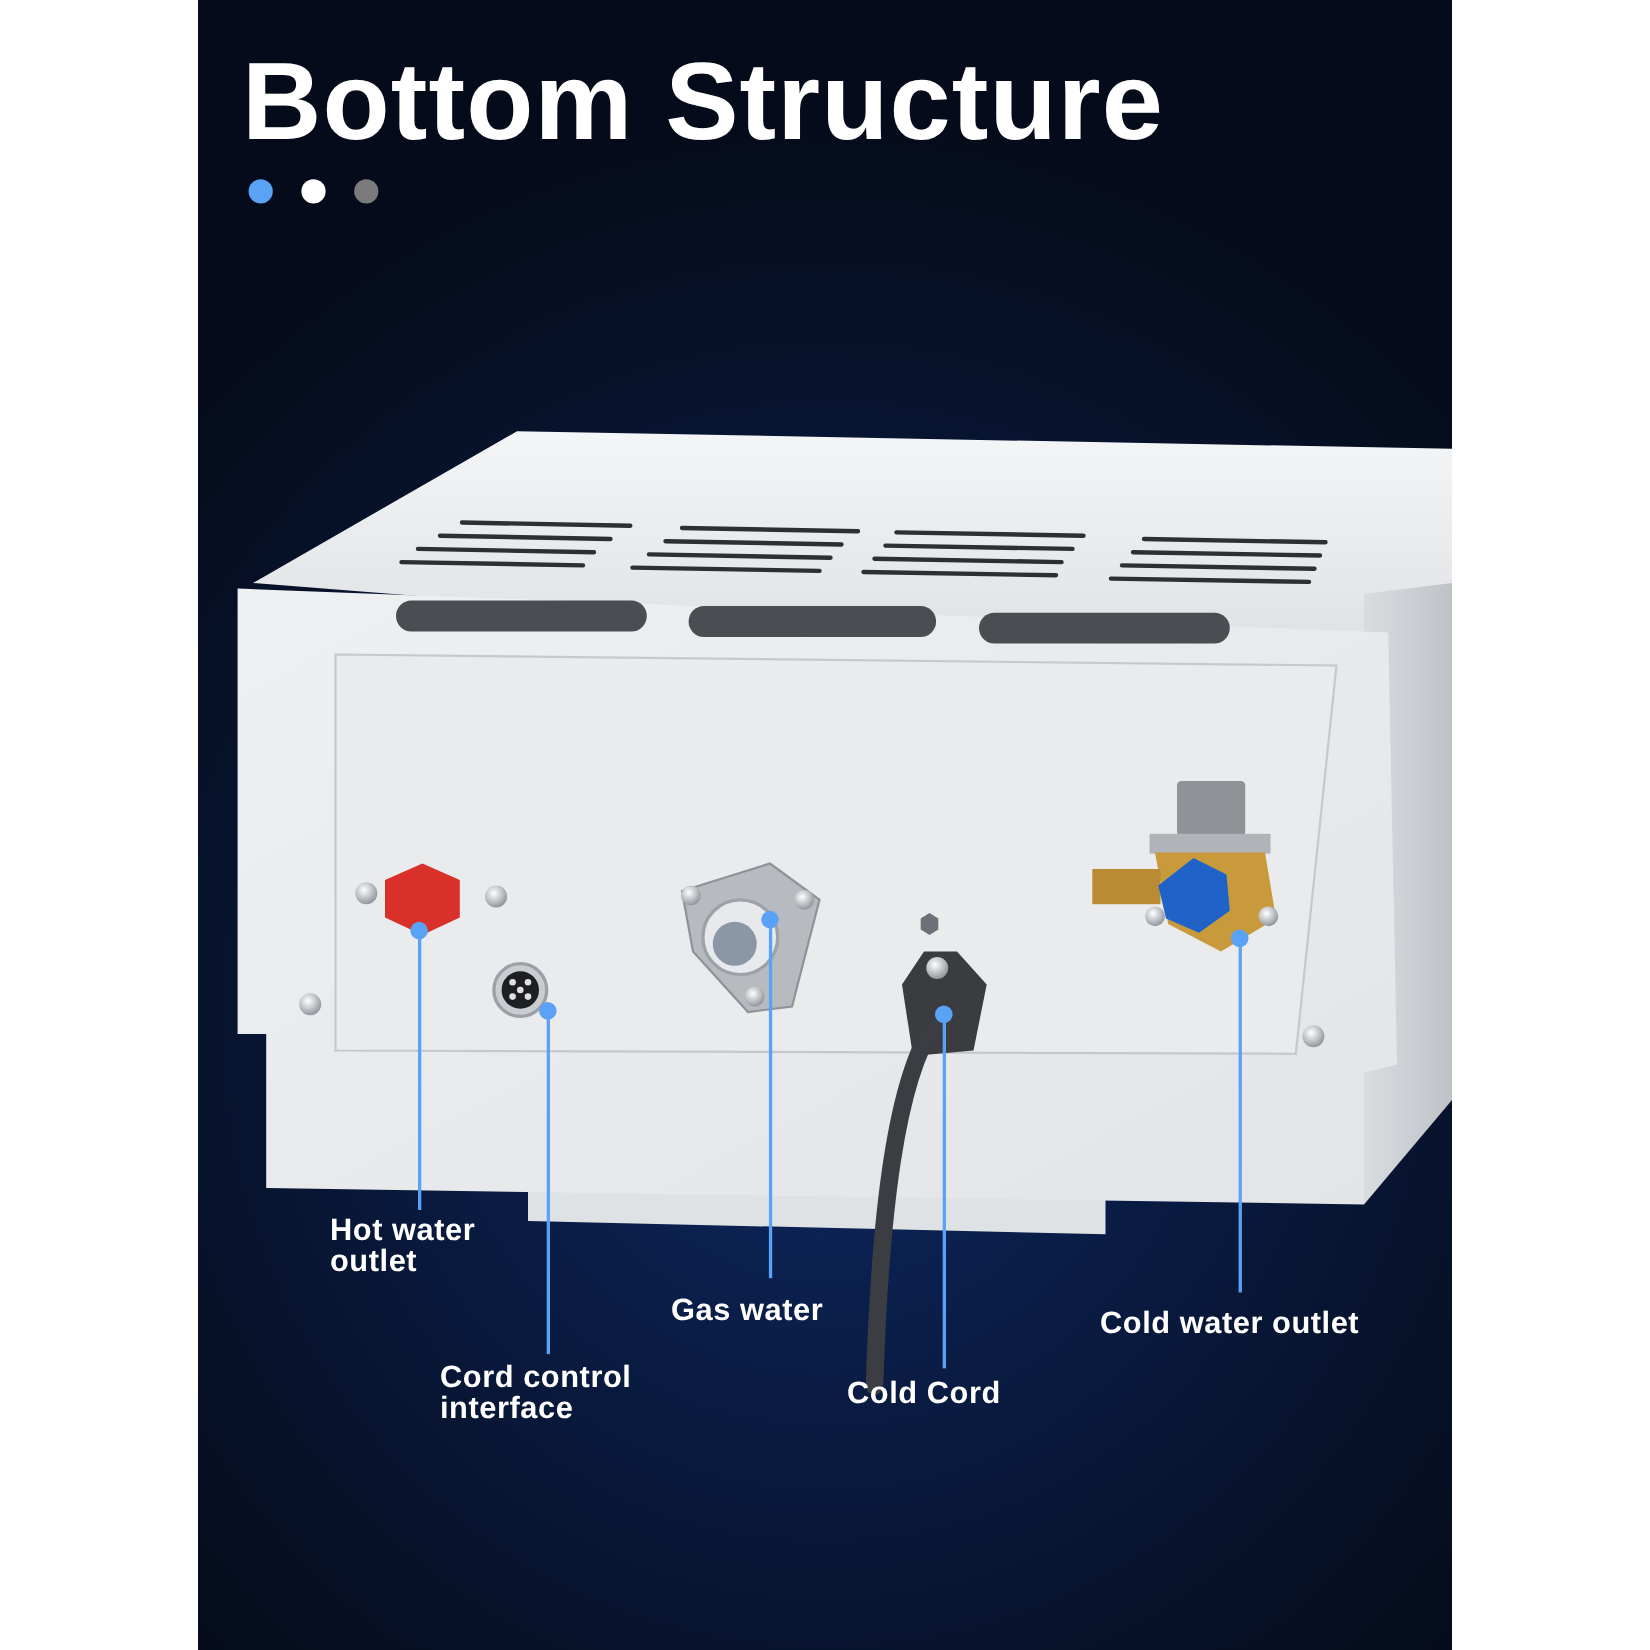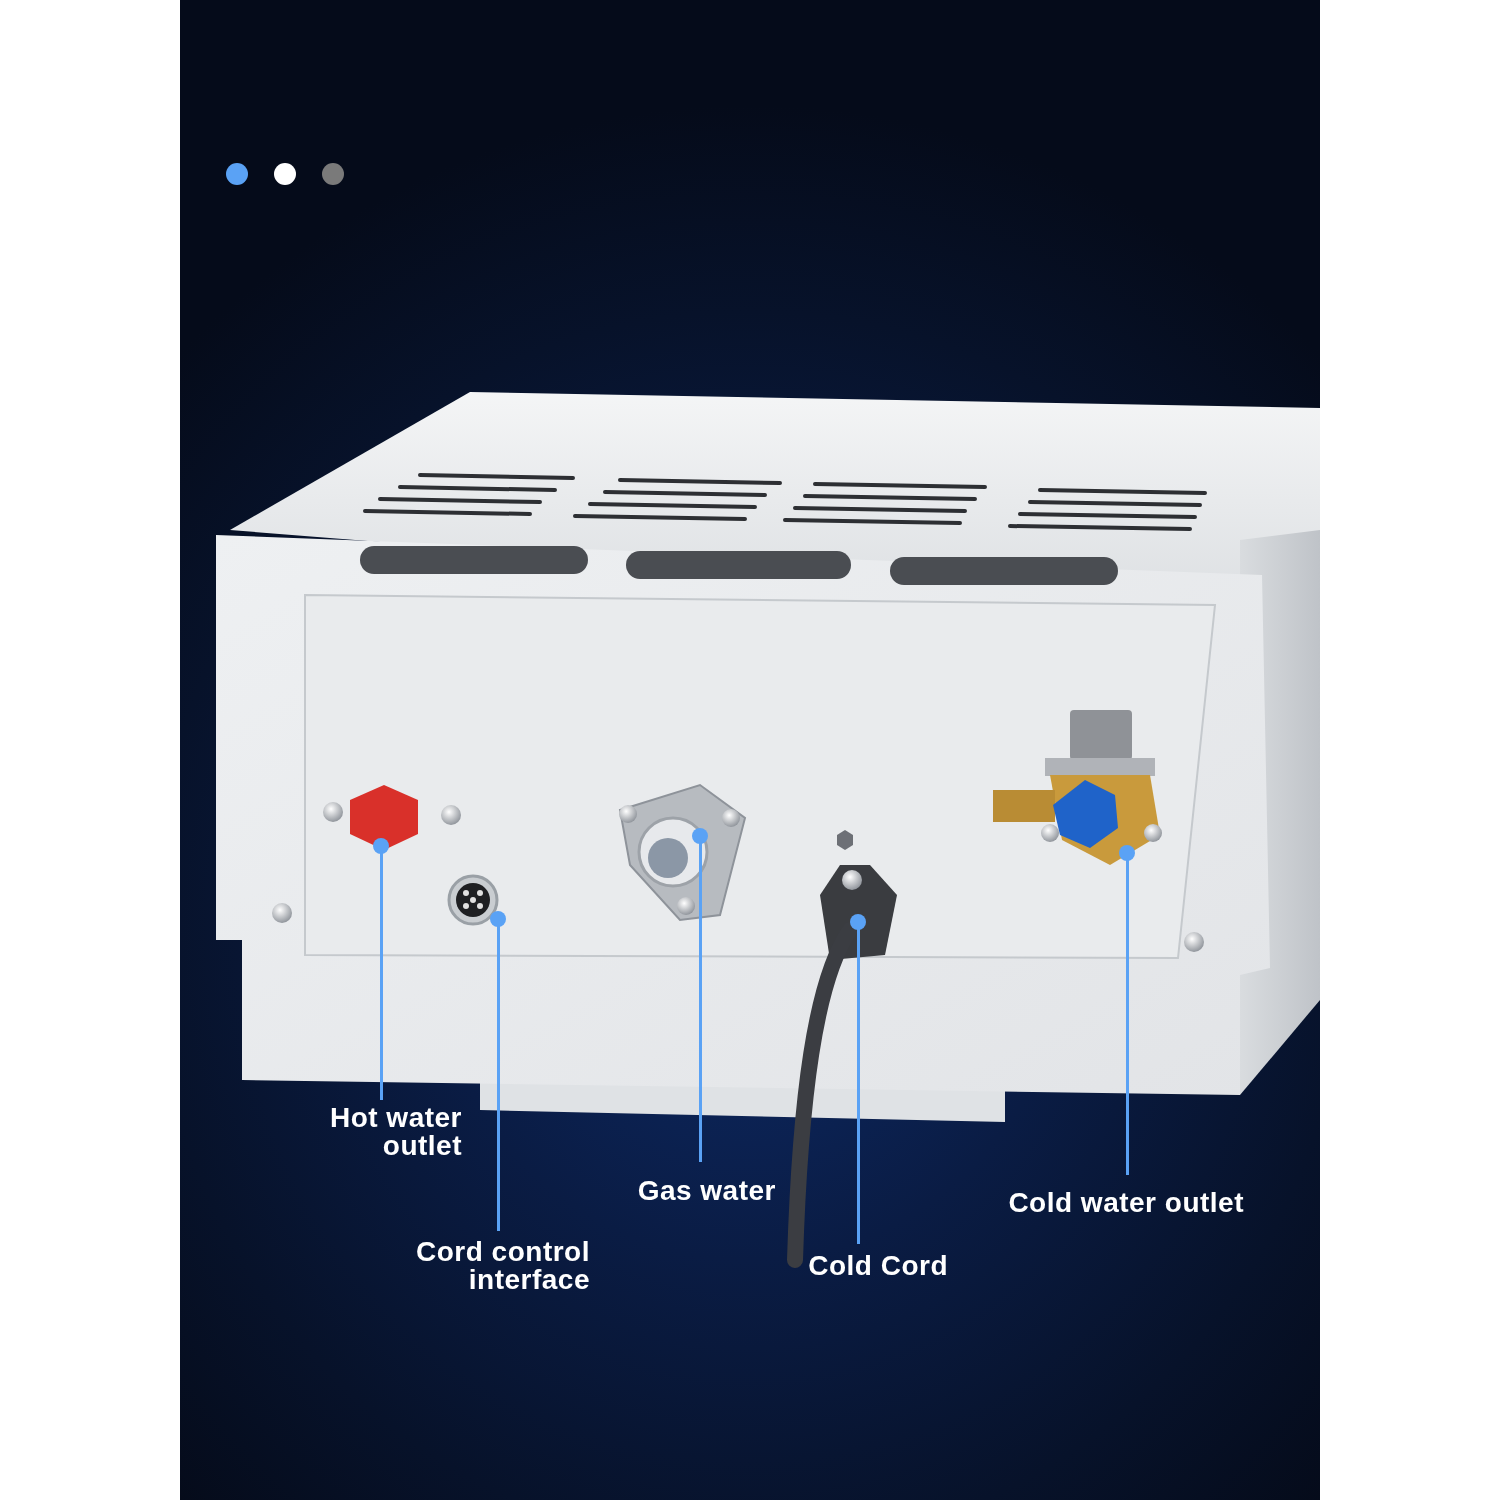--- a/index.html
+++ b/index.html
@@ -2,29 +2,30 @@
 <html><head>
 <meta charset="utf-8">
 <style>
   html,body{margin:0;padding:0;background:#ffffff;}
   body{width:1500px;height:1500px;position:relative;overflow:hidden;font-family:"Liberation Sans",sans-serif;}
   .panel{position:absolute;left:180px;top:0;width:1140px;height:1500px;
     background:radial-gradient(ellipse 70% 55% at 50% 62%, #0d2a66 0%, #0a1c44 40%, #07122a 75%, #050b1a 100%);overflow:hidden;}
   .title{position:absolute;left:40px;top:42px;color:#fff;font-weight:700;font-size:100px;letter-spacing:1px;line-height:1;white-space:nowrap;}
   .dots{position:absolute;left:46px;top:163px;display:flex;gap:26px;}
   .dot{width:22px;height:22px;border-radius:50%;}
-  .label{position:absolute;color:#fff;font-weight:700;font-size:28px;line-height:28px;text-align:right;white-space:nowrap;letter-spacing:0.5px;}
+  .label{position:absolute;color:#fff;font-weight:700;font-size:28px;line-height:28px;text-align:left;white-space:nowrap;letter-spacing:0.5px;}
   .line{position:absolute;width:3px;background:#5aa2f5;}
   .pin{position:absolute;width:16px;height:16px;border-radius:50%;background:#5aa2f5;}
 </style>
 </head>
 <body>
 
 <div class="panel">
 
+  <div class="title">Bottom Structure</div>
 
   <div class="dots">
     <div class="dot" style="background:#5aa2f5"></div>
     <div class="dot" style="background:#ffffff"></div>
     <div class="dot" style="background:#7a7a7a"></div>
   </div>
 
   <svg width="1140" height="1500" viewBox="180 0 1140 1500" style="position:absolute;left:0;top:0">
     <defs>
       <linearGradient id="topg" x1="0" y1="0" x2="0" y2="1">

